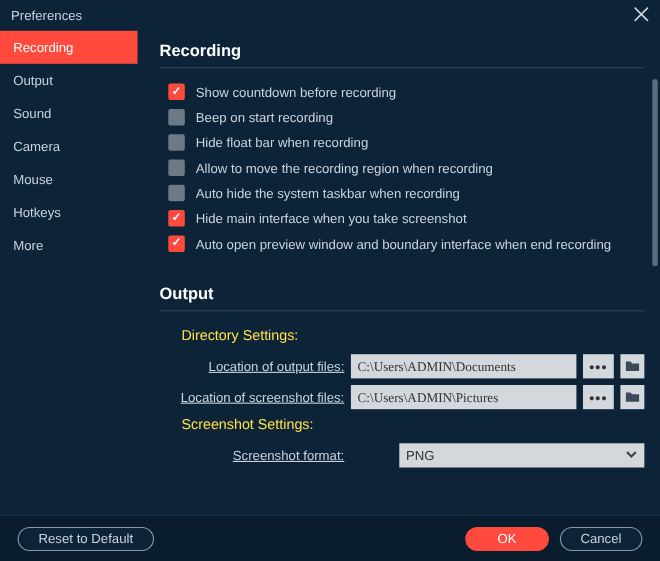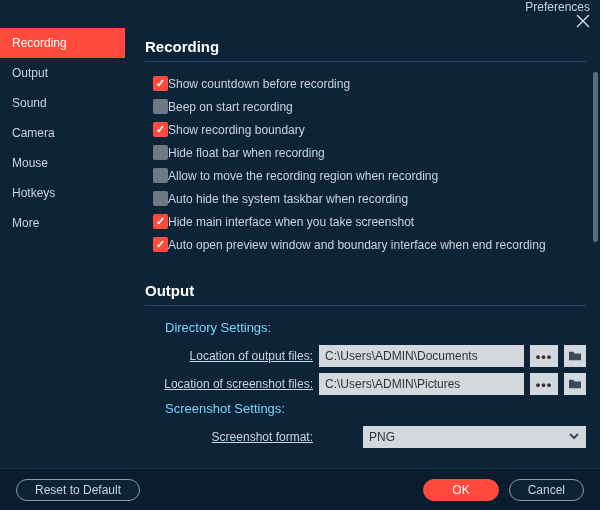--- a/index.html
+++ b/index.html
@@ -1,48 +1,48 @@
 <!DOCTYPE html>
 <html><head>
   <meta charset="utf-8">
   <style>
     * { box-sizing: border-box; margin: 0; padding: 0; }
     body { width: 600px; height: 510px; background: #0d2338; font-family: "Segoe UI", Arial, sans-serif; color: #c9d4df; font-size: 12px; overflow: hidden; }
     .window { width: 600px; height: 510px; display: flex; flex-direction: column; }
-    .titlebar { height: 28px; display: flex; align-items: flex-end; justify-content: space-between; padding: 0 10px; color: #c9d4df; flex-direction: column; }
+    .titlebar { height: 28px; display: flex; align-items: center; justify-content: space-between; padding: 0 10px; color: #c9d4df; }
     .titlebar .title { font-size: 12px; }
     .close-x svg { width: 14px; height: 14px; stroke: #c9d4df; stroke-width: 1.5; }
     .body { flex: 1; display: flex; min-height: 0; }
     .sidebar { width: 125px; background: #0d2338; display: flex; flex-direction: column; padding-top: 0; }
     .sidebar .item { padding: 8px 12px; color: #c9d4df; font-size: 12px; cursor: pointer; }
     .sidebar .item.active { background: #ff4a3d; color: #fff; }
     .content { flex: 1; padding: 10px 14px 0 20px; overflow-y: hidden; position: relative; }
     .content-inner { height: 100%; overflow: hidden; }
     .section-title { color: #fff; font-size: 15px; font-weight: bold; padding-bottom: 6px; border-bottom: 1px solid #2a4560; margin-bottom: 14px; }
-    .checkrow { display: flex; align-items: flex-end; gap: 0; margin: 0 0 8px 8px; }
+    .checkrow { display: flex; align-items: flex-end; gap: 10px; margin: 0 0 8px 8px; }
     .checkbox { width: 15px; height: 15px; border-radius: 2px; background: #6d7a86; display: flex; align-items: center; justify-content: center; flex-shrink: 0; cursor: pointer; }
     .checkbox.checked { background: #ff4a3d; }
     .checkbox.checked::after { content: "✓"; color: #fff; font-size: 11px; font-weight: bold; line-height: 1; }
     .field-row { display: flex; align-items: center; margin: 0 0 6px 8px; gap: 6px; }
     .field-label { width: 160px; text-align: right; color: #c9d4df; font-size: 12px; text-decoration: underline; }
-    .text-input { flex: 1; background: #d3d8dc; color: #333; border: none; padding: 4px 6px; font-size: 12px; height: 22px; }
+    .text-input { flex: 1; background: #d3d8dc; color: #333; border: none; padding: 4px 6px; font-size: 12px; height: 22px; font-family: Liberation Serif, serif; }
     .ellipsis-btn { width: 28px; height: 22px; background: #d3d8dc; color: #333; display: flex; align-items: center; justify-content: center; font-weight: bold; cursor: pointer; font-size: 13px; letter-spacing: 1px; }
     .folder-btn { width: 22px; height: 22px; background: #d3d8dc; display: flex; align-items: center; justify-content: center; cursor: pointer; }
     .folder-btn svg { width: 14px; height: 12px; fill: #3a4a5a; }
     .select-wrap { flex: 1; position: relative; margin-left: 44px; }
     .select-box { width: 100%; background: #d3d8dc; color: #333; border: none; padding: 4px 6px; font-size: 12px; height: 22px; display: flex; align-items: center; justify-content: space-between; cursor: pointer; }
     .chevron svg { width: 12px; height: 12px; stroke: #3a4a5a; stroke-width: 2; fill: none; }
     .scrollbar-track { position: absolute; right: 2px; top: 44px; width: 5px; height: 210px; background: transparent; }
     .scrollbar-thumb { width: 5px; height: 170px; background: #5a6b7a; border-radius: 2px; }
     .footer { height: 42px; background: #0a1d2f; display: flex; align-items: center; justify-content: space-between; padding: 0 16px; border-top: 1px solid #1a3048; }
     .btn { border: 1px solid #8a99a6; background: #0d2338; color: #c9d4df; border-radius: 11px; padding: 3px 18px; font-size: 12px; cursor: pointer; }
     .btn.primary { background: #ff4a3d; border-color: #ff4a3d; color: #fff; padding: 3px 28px; }
     .footer-right { display: flex; gap: 10px; }
     .output-section { margin-top: 30px; }
-    .sub-label { color: #7dd3fc; font-size: 13px; margin: 6px 0 10px 20px; }
+    .sub-label { color: #fde047; font-size: 13px; margin: 6px 0 10px 20px; }
   </style>
 </head>
 <body>
 
 <div class="window">
   <div class="titlebar">
     <span class="title">Preferences</span>
     <span class="close-x">
       <svg viewBox="0 0 14 14">
           <line x1="1" y1="1" x2="13" y2="13"></line>
@@ -66,24 +66,20 @@
       <div class="content-inner">
         <div class="section-title">Recording</div>
 
         <div class="checkrow">
           <div class="checkbox checked"></div>
           <span>Show countdown before recording</span>
         </div>
         <div class="checkrow">
           <div class="checkbox"></div>
           <span>Beep on start recording</span>
-        </div>
-        <div class="checkrow">
-          <div class="checkbox checked"></div>
-          <span>Show recording boundary</span>
         </div>
         <div class="checkrow">
           <div class="checkbox"></div>
           <span>Hide float bar when recording</span>
         </div>
         <div class="checkrow">
           <div class="checkbox"></div>
           <span>Allow to move the recording region when recording</span>
         </div>
         <div class="checkrow">

